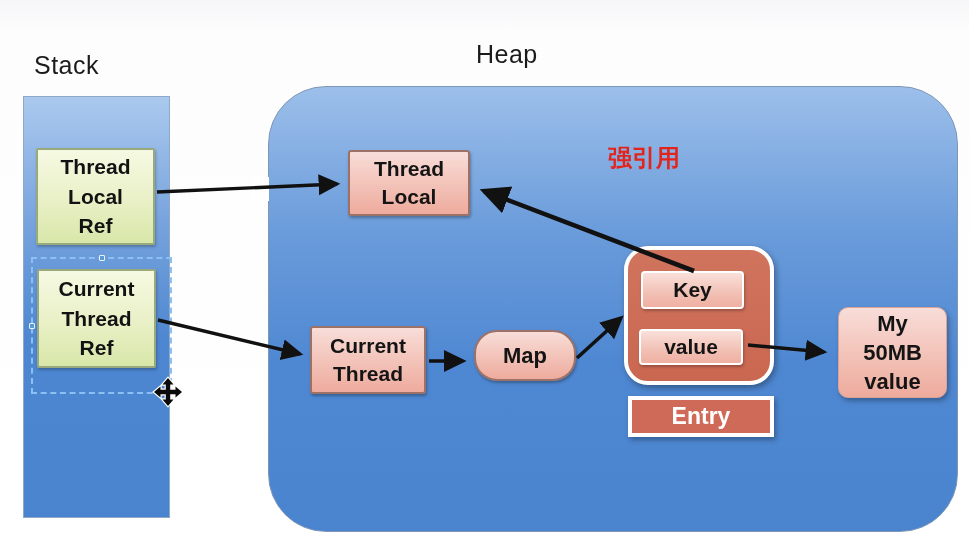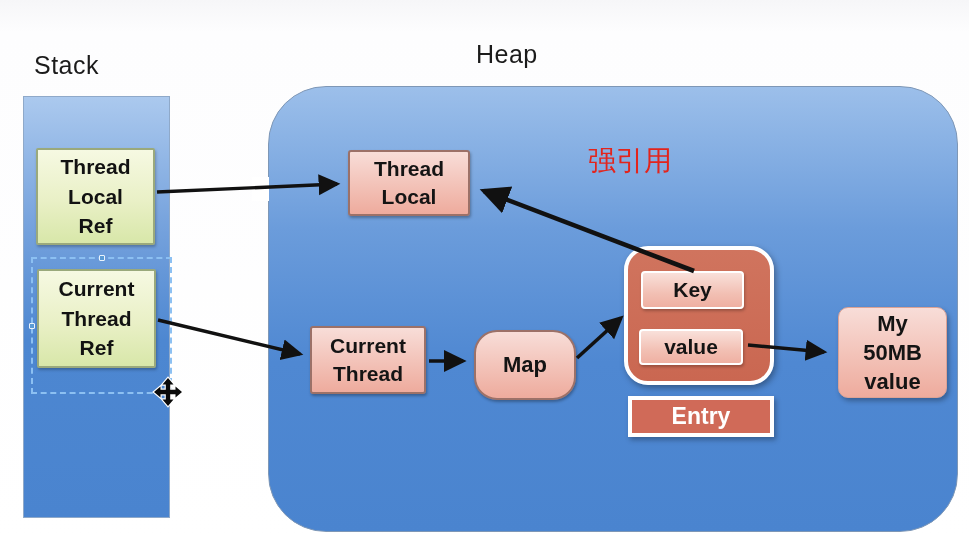--- a/index.html
+++ b/index.html
@@ -75,23 +75,23 @@
     position: absolute;
     left: 268px; top: 86px;
     width: 690px; height: 446px;
     background: linear-gradient(180deg, #9cbfea 0%, #6b9cdb 32%, #4f88d2 62%, #4a84cf 100%);
     border: 1px solid #7e97b6;
     border-radius: 58px;
   }
 
   .strong-ref {
     position: absolute;
-    left: 588px; top: 142px;
-    font-size: 28px;
-    font-weight: 400;
+    left: 608px; top: 142px;
+    font-size: 24px;
+    font-weight: 700;
     color: #e3241c;
   }
 
   .box-pink {
     position: absolute;
     background: linear-gradient(180deg, #f8ddd8 0%, #f3c4ba 50%, #eeab9d 100%);
     border: 2px solid #9c7168;
     border-radius: 3px;
     box-shadow: 1px 2px 3px rgba(0,0,0,0.3);
     display: flex;
@@ -99,21 +99,21 @@
     align-items: center;
     justify-content: center;
     text-align: center;
     font-size: 21px;
     font-weight: 700;
     color: #141414;
     line-height: 1.35;
   }
   #thread-local-box   { left: 348px; top: 150px; width: 122px; height: 66px; }
   #current-thread-box { left: 310px; top: 326px; width: 116px; height: 68px; }
-  #map-box            { left: 474px; top: 330px; width: 102px; height: 70px; font-size: 22px; border-radius: 23px; }
+  #map-box            { left: 474px; top: 330px; width: 102px; height: 51px; font-size: 22px; border-radius: 23px; }
 
   .entry-group {
     position: absolute;
     left: 624px; top: 246px;
     width: 150px; height: 139px;
     background: linear-gradient(180deg, #d0745e 0%, #ca6751 100%);
     border: 4px solid #ffffff;
     border-radius: 24px;
     box-shadow: 2px 3px 6px rgba(0,0,0,0.35);
     padding-left: 32px;

